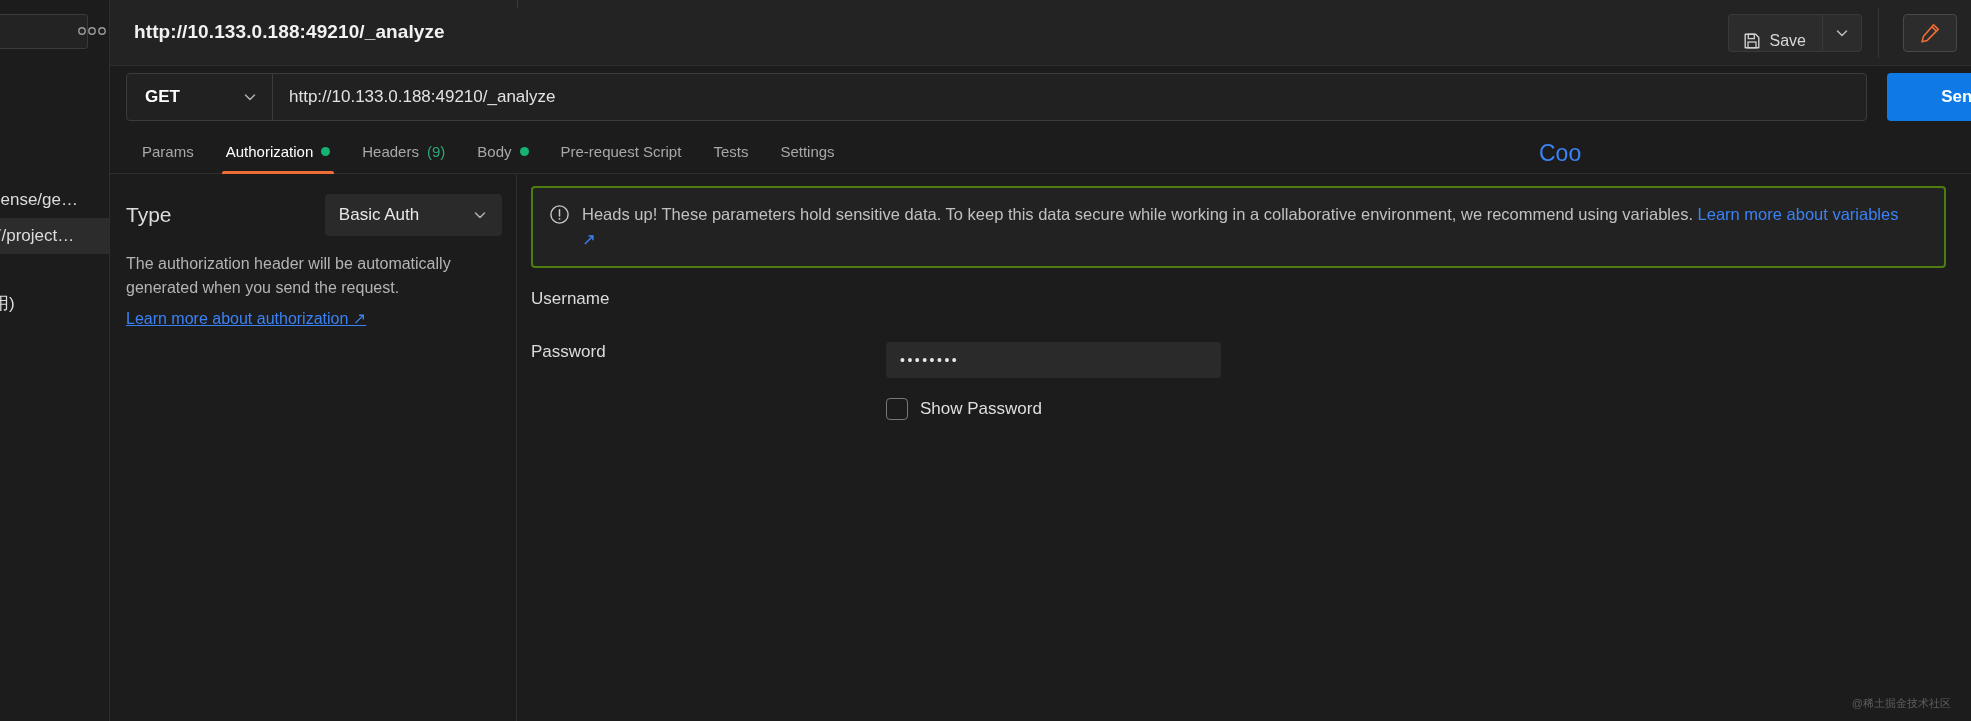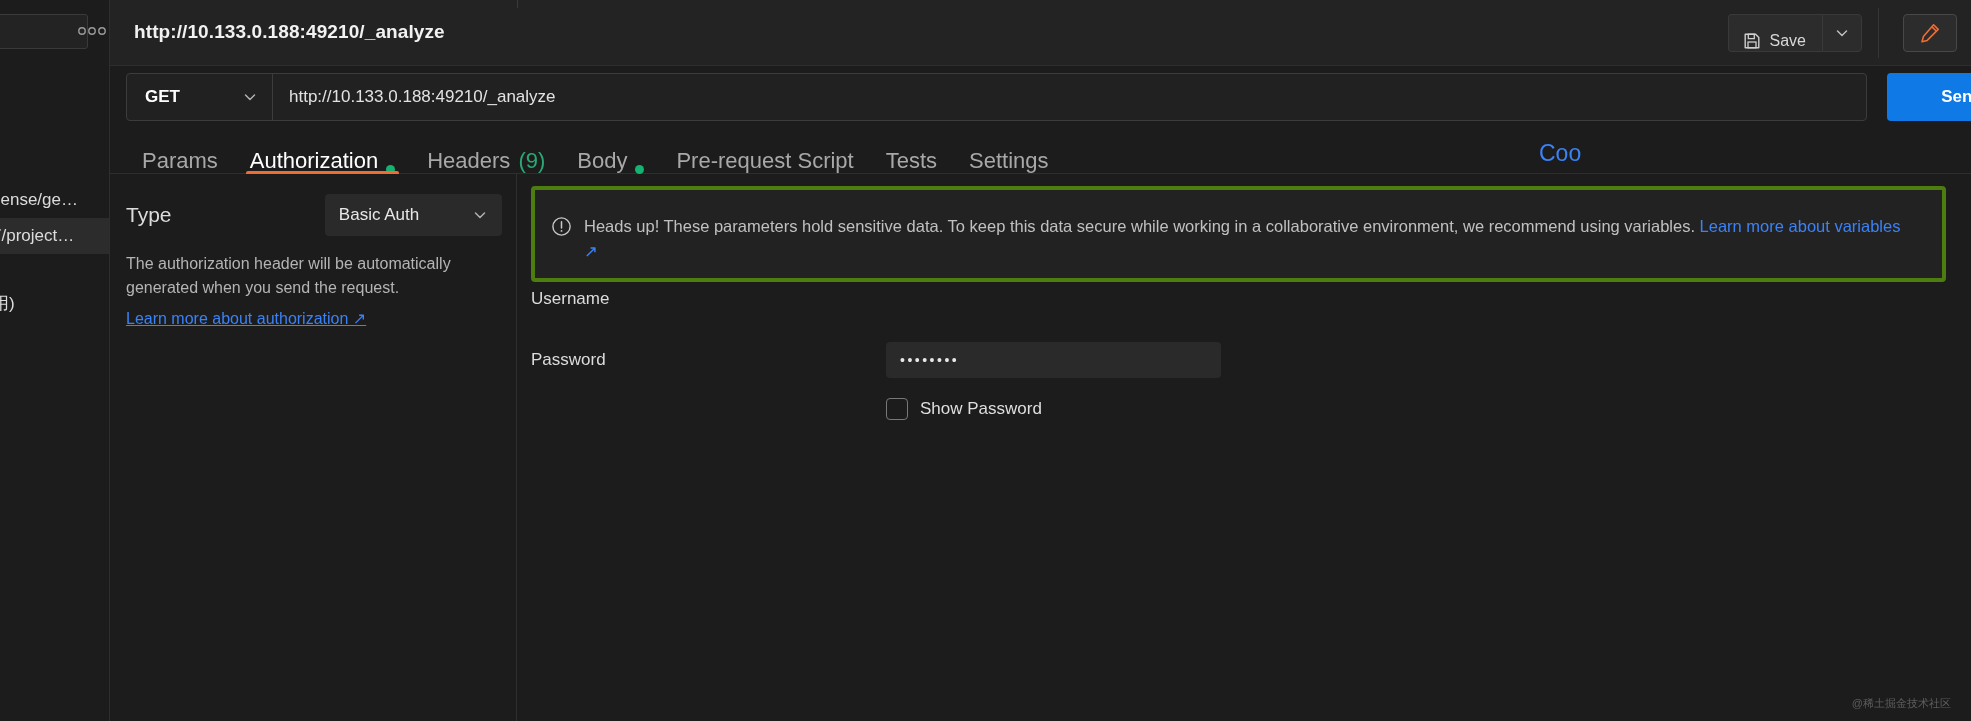--- a/index.html
+++ b/index.html
@@ -174,23 +174,23 @@
   }
   .tabs {
     position: absolute;
     left: 16px; top: 0;
     height: 46px;
     display: flex; align-items: center;
   }
   .tab {
     position: relative;
     height: 46px;
-    display: flex; align-items: flex-end; gap: 8px;
+    display: flex; align-items: center; gap: 8px;
     padding: 0 16px;
-    font-size: 22px;
+    font-size: 15px;
     color: #a8a8a8;
     white-space: nowrap;
   }
   .tab.active { color: #ffffff; }
   .tab.active::after {
     content: "";
     position: absolute;
     left: 12px; right: 12px; bottom: 0;
     height: 3px;
     background: #ef6c35;
@@ -255,42 +255,42 @@
   .right-pane {
     position: absolute;
     left: 517px; top: 174px;
     width: 1454px; height: 547px;
   }
   .banner {
     position: absolute;
     left: 14px; top: 12px;
     width: 1415px;
     min-height: 70px;
-    border: 4px solid #4d7c0f;
+    border: 2px solid #4d7c0f;
     border-radius: 4px;
     background: #222222;
-    padding: 24px 18px 14px 16px;
+    padding: 14px 18px 14px 16px;
     display: flex;
     gap: 12px;
   }
   .banner-icon {
     flex: 0 0 auto;
     margin-top: 2px;
   }
   .banner-text {
     font-size: 16.5px;
     line-height: 1.5;
     color: #c0c0c0;
     max-width: 1330px;
   }
   .banner-text a { color: #3b82f6; text-decoration: none; }
 
   .field-row {
     position: absolute;
-    display: flex; align-items: center;
+    display: flex; 
   }
   .field-row.username { left: 14px; top: 115px; }
   .field-row.password { left: 14px; top: 168px; }
   .field-label {
     width: 355px;
     font-size: 17px;
     color: #dcdcdc;
   }
   .field-input {
     width: 335px; height: 36px;

